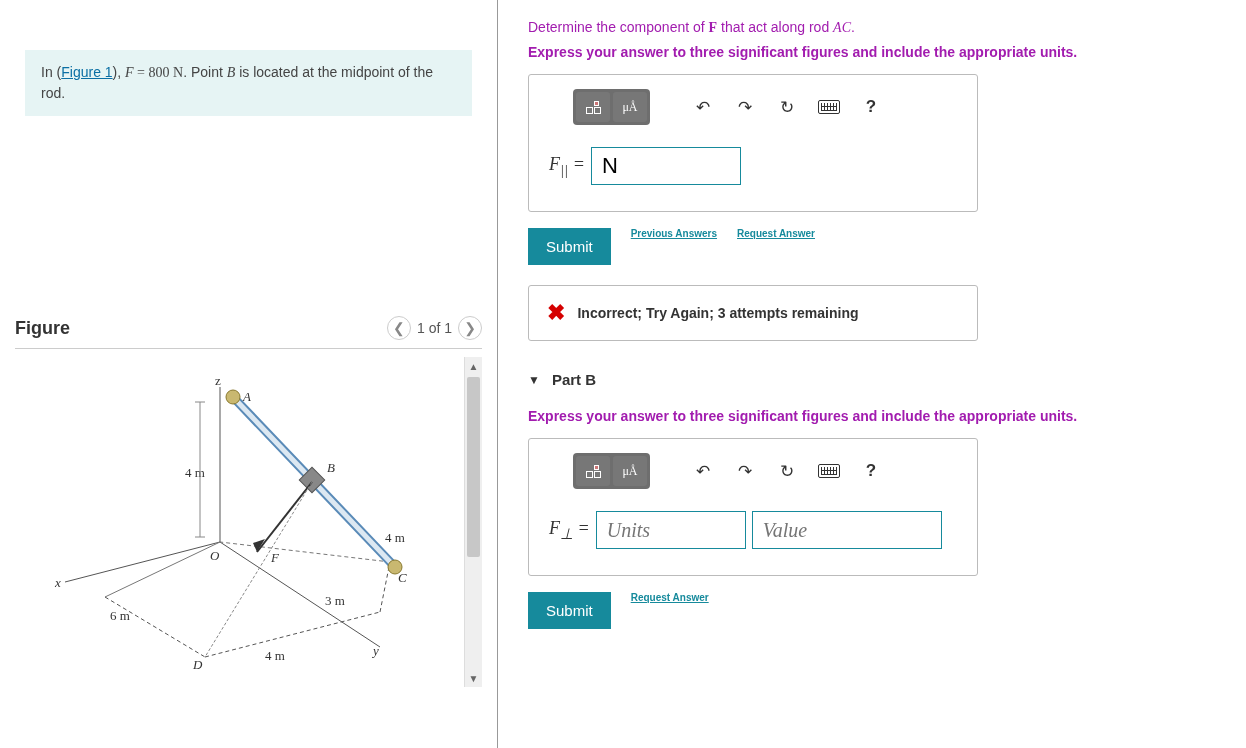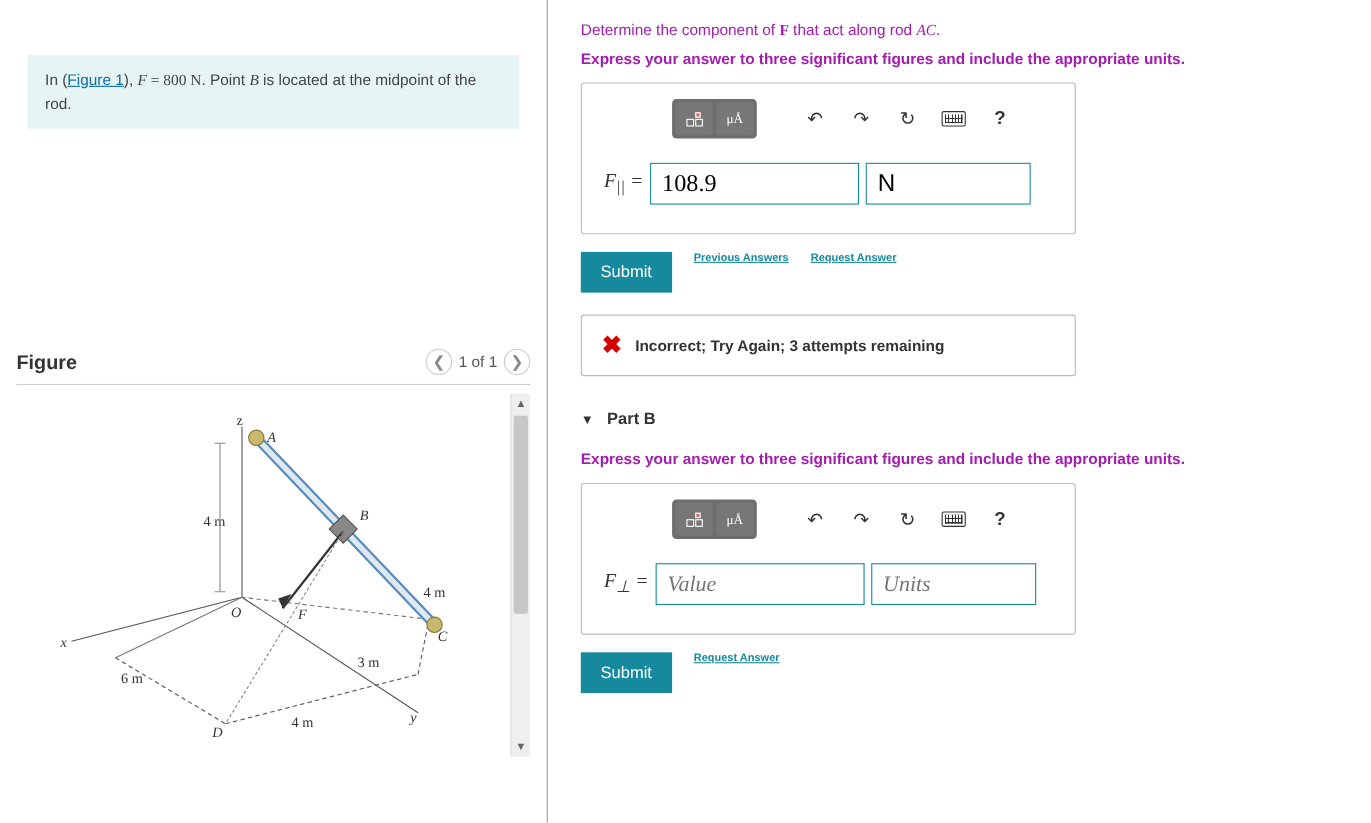--- a/index.html
+++ b/index.html
@@ -73,21 +73,21 @@
   .figure-scroll .arrow.bot{bottom:0;}
   .figure-scroll .thumb{position:absolute;top:20px;left:2px;right:2px;height:180px;background:#c7c7c7;border-radius:2px;}
   .prompt-text { color:#a21caf; margin:4px 0; }
   .prompt-bold { font-weight:bold; margin-top:8px; margin-bottom:14px; }
   .answer-box {
     border:1px solid #bbb;
     border-radius:3px;
     width:450px;
     padding:14px 20px 20px 20px;
   }
-  .toolbar { display:flex; align-items:center; gap:12px; margin-left:62px; }
+  .toolbar { display:flex; align-items:center; gap:12px; margin-left:24px; }
   .tool-group {
     display:flex;
     background:#6e6e6e;
     border-radius:4px;
     padding:3px;
     gap:3px;
   }
   .tool-btn {
     width:34px;height:30px;
     background:#8a8a8a;
@@ -240,21 +240,20 @@
         <div class="plain-tool">↶</div>
         <div class="plain-tool">↷</div>
         <div class="plain-tool">↻</div>
         <div class="plain-tool">
             <span class="keyboard-icon"></span>
           </div>
         <div class="plain-tool" style="font-weight:bold">?</div>
       </div>
       <div class="answer-row">
         <span class="answer-label"><span class="serif-it">F</span><sub>||</sub> =</span>
-        <input class="answer-input value-input" value="108.9" style="">
         <input class="answer-input units-input" style="font-family: Arial;" value="N">
       </div>
     </div>
 
     <div class="submit-row">
       <button class="submit-btn">Submit</button>
       <span class="link-btn">Previous Answers</span>
       <span class="link-btn">Request Answer</span>
     </div>
 
@@ -290,22 +289,22 @@
         <div class="plain-tool">↶</div>
         <div class="plain-tool">↷</div>
         <div class="plain-tool">↻</div>
         <div class="plain-tool">
             <span class="keyboard-icon"></span>
           </div>
         <div class="plain-tool" style="font-weight:bold">?</div>
       </div>
       <div class="answer-row">
         <span class="answer-label"><span class="serif-it">F</span><sub>⊥</sub> =</span>
+        <input class="answer-input units-input placeholder-style" style="font-size: 20px; font-family: &quot;Times New Roman&quot;, serif;" placeholder="Units">
         <input class="answer-input value-input placeholder-style" style="font-size: 20px;" placeholder="Value">
-        <input class="answer-input units-input placeholder-style" style="font-size: 20px; font-family: &quot;Times New Roman&quot;, serif;" placeholder="Units">
       </div>
     </div>
 
     <div class="submit-row">
       <button class="submit-btn">Submit</button>
       <span class="link-btn">Request Answer</span>
     </div>
   </div>
 </div>
 

